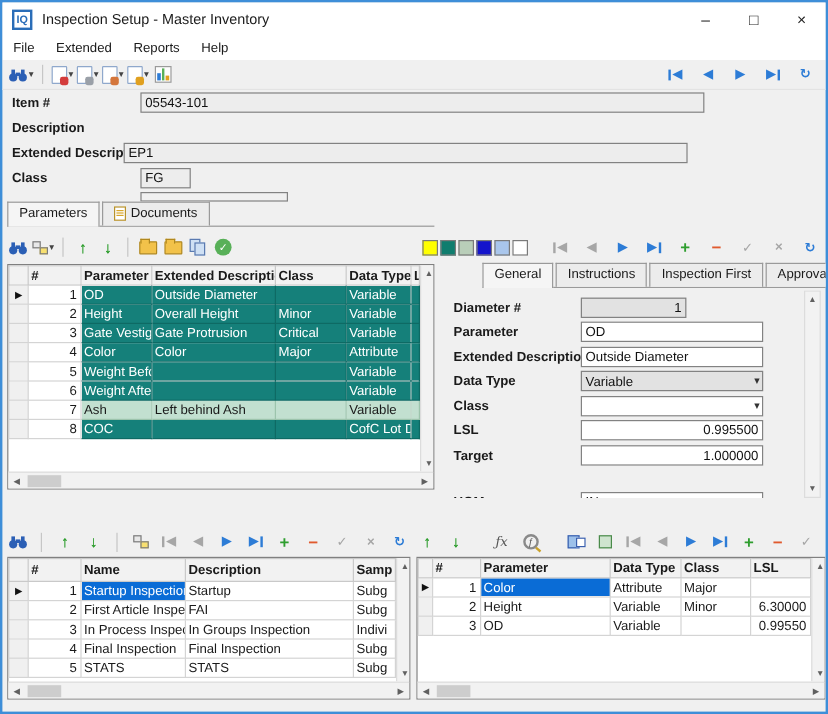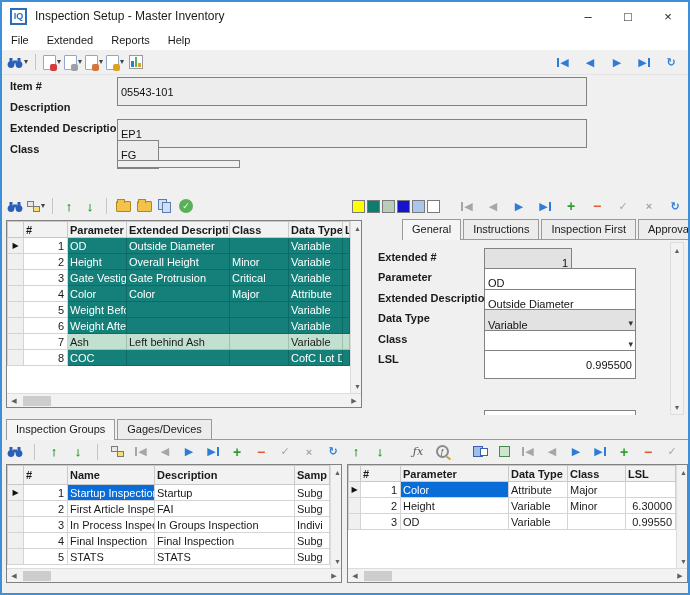--- a/index.html
+++ b/index.html
@@ -54,21 +54,21 @@
   .sq2-ic{width:15px; height:12px; position:relative;}
   .sq2-ic i{position:absolute; border:1px solid #3a5fae;}
   .sq2-ic i:first-child{left:0; top:0; width:10px; height:11px; background:#9cc0ea;}
   .sq2-ic i:last-child{left:7px; top:2px; width:8px; height:8px; background:#fff;}
   .gsq-ic{width:11px; height:11px; background:#cfe4cf; border:1px solid #4a8a4a;}
   .swatch{width:13px; height:13px; border:1px solid #7a7a7a; display:inline-block;}
   .binoc{display:inline-block;}
 
   
   .flabel{position:absolute; left:8px; font-weight:bold; color:#1a1a1a;}
-  .field{position:absolute; height:29px; background:#ededed; border:1px solid var(--field-border); font:inherit; padding:0 3px; color:#111;}
+  .field{position:absolute; height:17px; background:#ededed; border:1px solid var(--field-border); font:inherit; padding:0 3px; color:#111;}
   .detail-pane .field{background:#fff;}
   .num-field{text-align:right;}
   .gray-field{background:#e2e2e2 !important;}
   .combo{display:flex; align-items:center; justify-content:space-between; padding-right:2px !important;}
   .combo .caret{font-size:9px; color:#333;}
   .partial-field{border:1px solid var(--field-border); background:var(--panel);}
 
   
   .tabstrip{display:flex; align-items:flex-end; border-bottom:1px solid #9a9a9a;}
   .tab{border:1px solid #9a9a9a; border-bottom:none; background:#ececec; padding:3px 9px 4px; margin-right:2px; white-space:nowrap; display:flex; align-items:center; gap:4px;}
@@ -185,25 +185,38 @@
       <span class="icon-btn blue">
           <span class="nav-glyph">↻</span>
         </span>
     </span>
   </div>
 
   <span class="abs flabel" style="top:78px">Item #</span>
   <input class="abs field" style="left: 115px; top: 75px; width: 470px;" readonly="" value="05543-101">
   <span class="abs flabel" style="top:99px">Description</span>
   <span class="abs flabel" style="top:120px">Extended Description</span>
-  <input class="abs field" style="left: 115px; top: 117px; width: 470px;" readonly="" value="EP1">
+  <input class="abs field" style="left: 101px; top: 117px; width: 470px;" readonly="" value="EP1">
   <span class="abs flabel" style="top:141px">Class</span>
   <input class="abs field" style="left: 115px; top: 138px; width: 42px;" readonly="" value="FG">
   <div class="abs partial-field" style="left:115px; top:158px; width:123px; height:8px"></div>
 
+  <div class="abs tabstrip" style="left:4px; top:166px; width:356px;">
+    <span class="tab active">
+        <span>Parameters</span>
+      </span>
+    <span class="tab">
+      <span class="docpage-ic">
+          <i></i>
+          <i></i>
+          <i></i>
+        </span>
+      <span>Documents</span>
+    </span>
+  </div>
 
   <div class="abs toolbar" style="left:4px; top:192px; width:357px; height:24px;">
     <span class="icon-btn">
       <svg class="binoc" width="16" height="13" viewBox="0 0 16 13">
           <g fill="#2b5fb5">
             <rect x="2.5" y="2" width="3" height="4"></rect>
             <rect x="10.5" y="2" width="3" height="4"></rect>
             <rect x="6" y="4.5" width="4" height="3"></rect>
             <circle cx="4" cy="8.6" r="3.4"></circle>
             <circle cx="12" cy="8.6" r="3.4"></circle>
@@ -395,21 +408,21 @@
         <span>Approval</span>
       </span>
     <span class="tab">
         <span>RealTi</span>
       </span>
 
   </div>
 
   <div class="abs detail-pane" style="left:364px; top:240px; width:322px; height:173px;">
     <div class="detail-row" style="top:6px">
-      <span class="dlabel">Extended #</span>
+      <span class="dlabel">Diameter #</span>
       <input class="field num-field gray-field" style="left: 118px; top: 0px; width: 88px; position: absolute;" readonly="" value="1">
     </div>
     <div class="detail-row" style="top:26px">
       <span class="dlabel">Parameter</span>
       <input class="field" style="position: absolute;" value="OD">
     </div>
     <div class="detail-row" style="top:47px">
       <span class="dlabel">Extended Description</span>
       <input class="field" style="position: absolute;" value="Outside Diameter">
     </div>
@@ -424,38 +437,34 @@
       <span class="dlabel">Class</span>
       <div class="field combo" style="position:absolute; background:#fff;">
           <span></span>
           <span class="caret">▾</span>
         </div>
     </div>
     <div class="detail-row" style="top:108px">
       <span class="dlabel">LSL</span>
       <input class="field num-field" style="position: absolute;" value="0.995500">
     </div>
+    <div class="detail-row" style="top:129px">
+      <span class="dlabel">Target</span>
+      <input class="field num-field" style="position: absolute;" value="1.000000">
+    </div>
     <div class="detail-row" style="top:168px">
       <span class="dlabel">UOM</span>
       <input class="field" style="position: absolute;" value="IN">
     </div>
     <div class="vscroll" style="position:absolute; right:4px; top:0; height:173px; border:1px solid #dcdcdc;">
       <span class="sb-btn">▲</span>
       <span class="sb-btn">▼</span>
     </div>
   </div>
 
-  <div class="abs tabstrip" style="left:4px; top:417px; width:682px;">
-    <span class="tab active">
-        <span>Inspection Groups</span>
-      </span>
-    <span class="tab">
-        <span>Gages/Devices</span>
-      </span>
-  </div>
 
   <div class="abs toolbar" style="left:4px; top:438px; width:336px; height:23px; gap:6px;">
     <span class="icon-btn">
       <svg class="binoc" width="16" height="13" viewBox="0 0 16 13">
           <g fill="#2b5fb5">
             <rect x="2.5" y="2" width="3" height="4"></rect>
             <rect x="10.5" y="2" width="3" height="4"></rect>
             <rect x="6" y="4.5" width="4" height="3"></rect>
             <circle cx="4" cy="8.6" r="3.4"></circle>
             <circle cx="12" cy="8.6" r="3.4"></circle>

